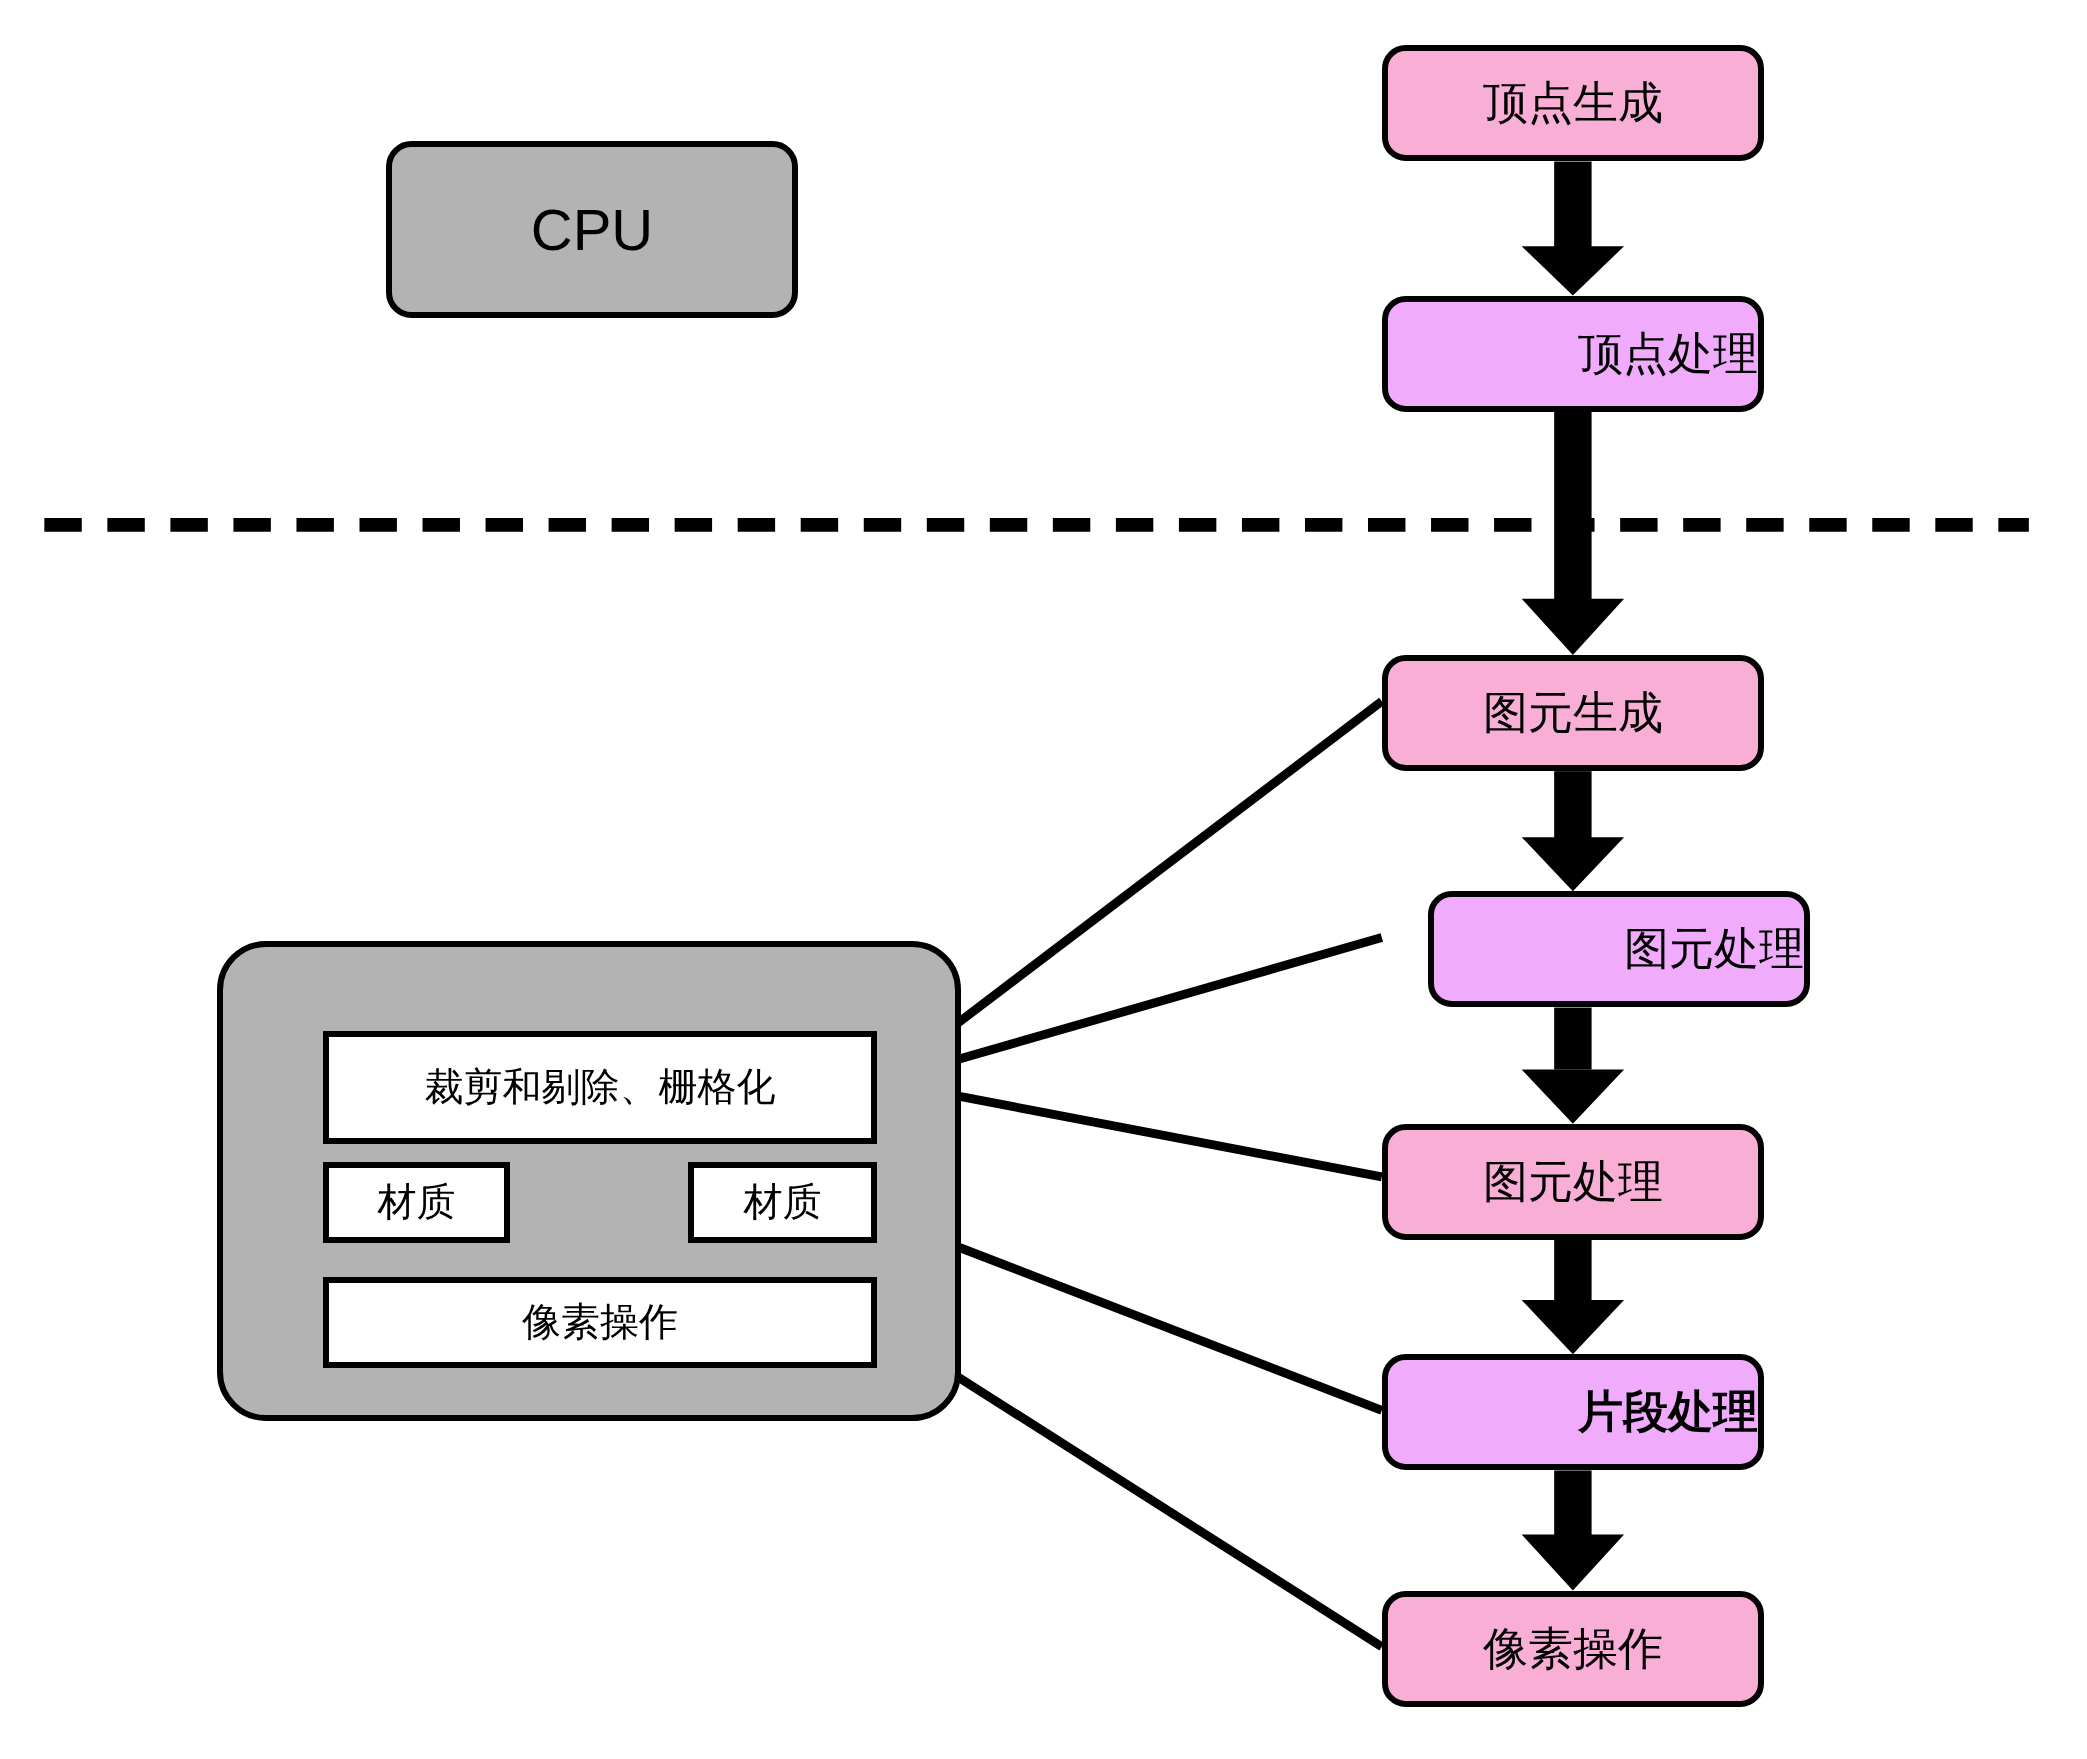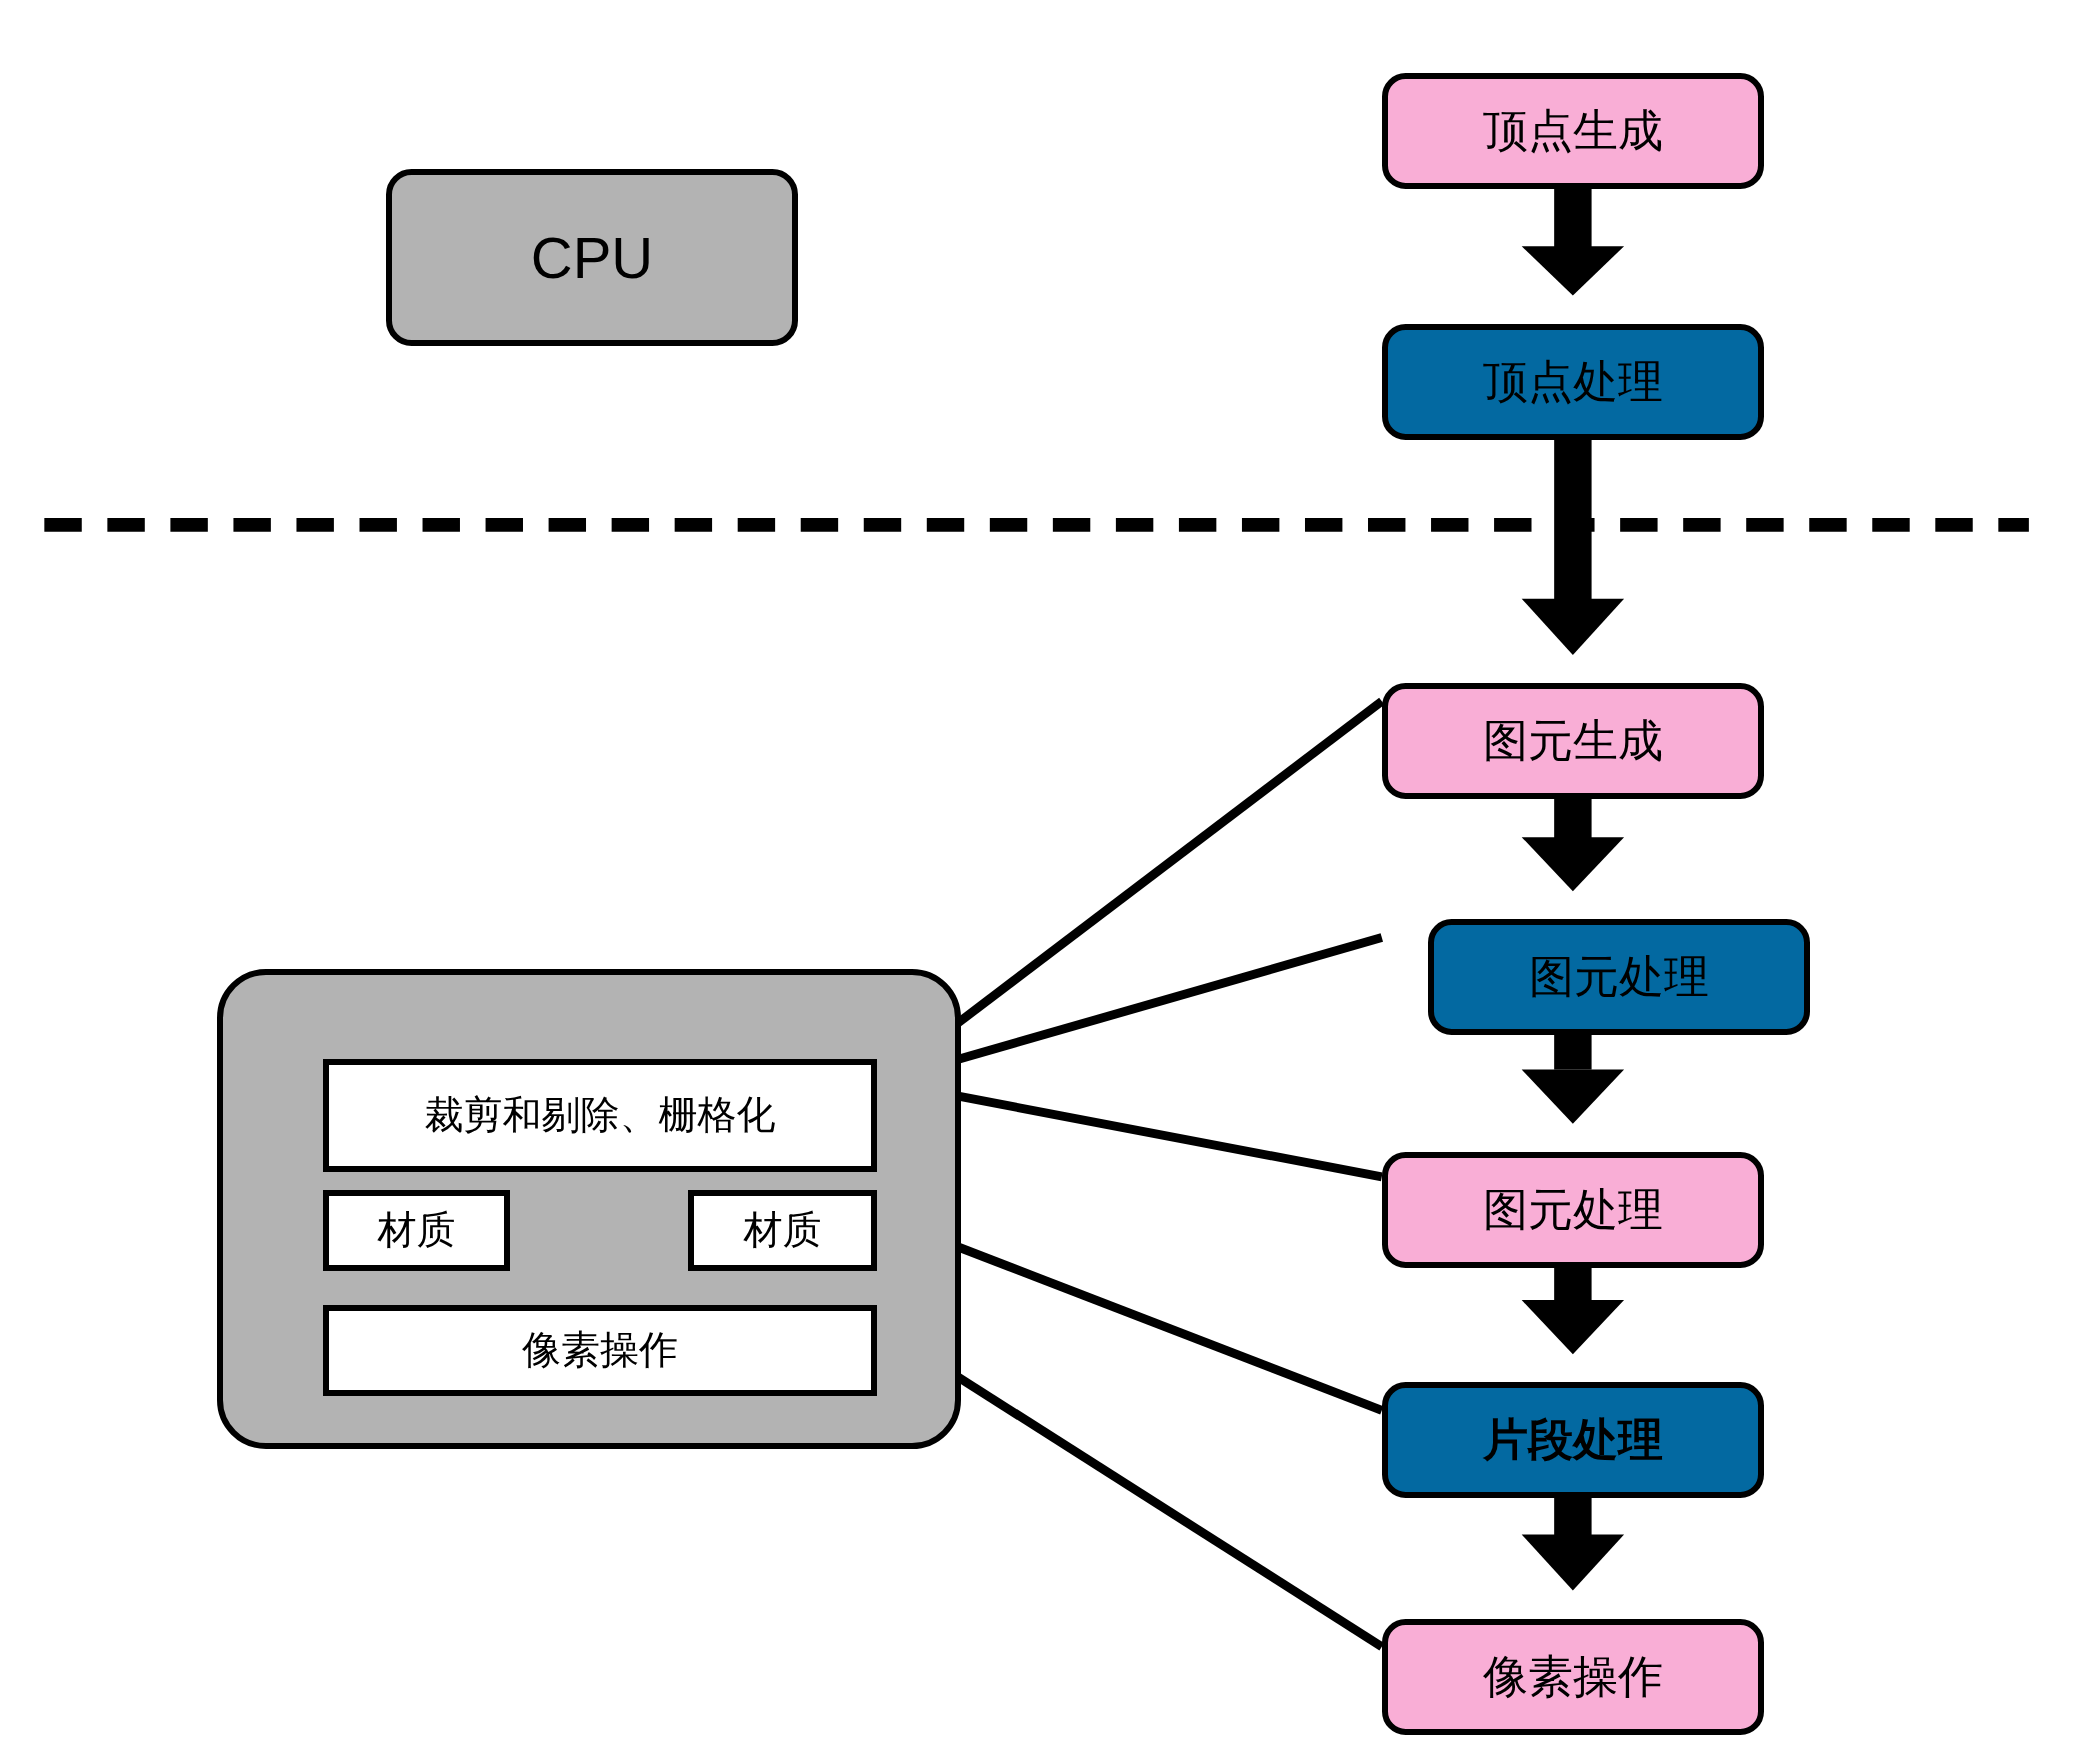--- a/index.html
+++ b/index.html
@@ -32,29 +32,28 @@
     box-sizing: border-box;
     display: flex;
     align-items: center;
     justify-content: center;
     border: 6.9px solid #000000;
     border-radius: 23.6px;
     color: #000000;
     text-align: center;
     line-height: 1.1;
     white-space: nowrap;
-    margin-top: 28px;
   }
   .pipe-node {
     width: 382px;
     height: 116px;
     font-size: 45px;
   }
   .pink   { background: #f9aed6; }
-  .teal   { background: #0369a1; }
+  .teal   { background: #f0abfc; justify-content: flex-end; }
   .gray   { background: #b3b3b3; }
 
   
   #cpu-box {
     left: 386px;
     top: 141px;
     width: 412px;
     height: 177px;
     font-size: 58px;
     border-radius: 25.6px;

